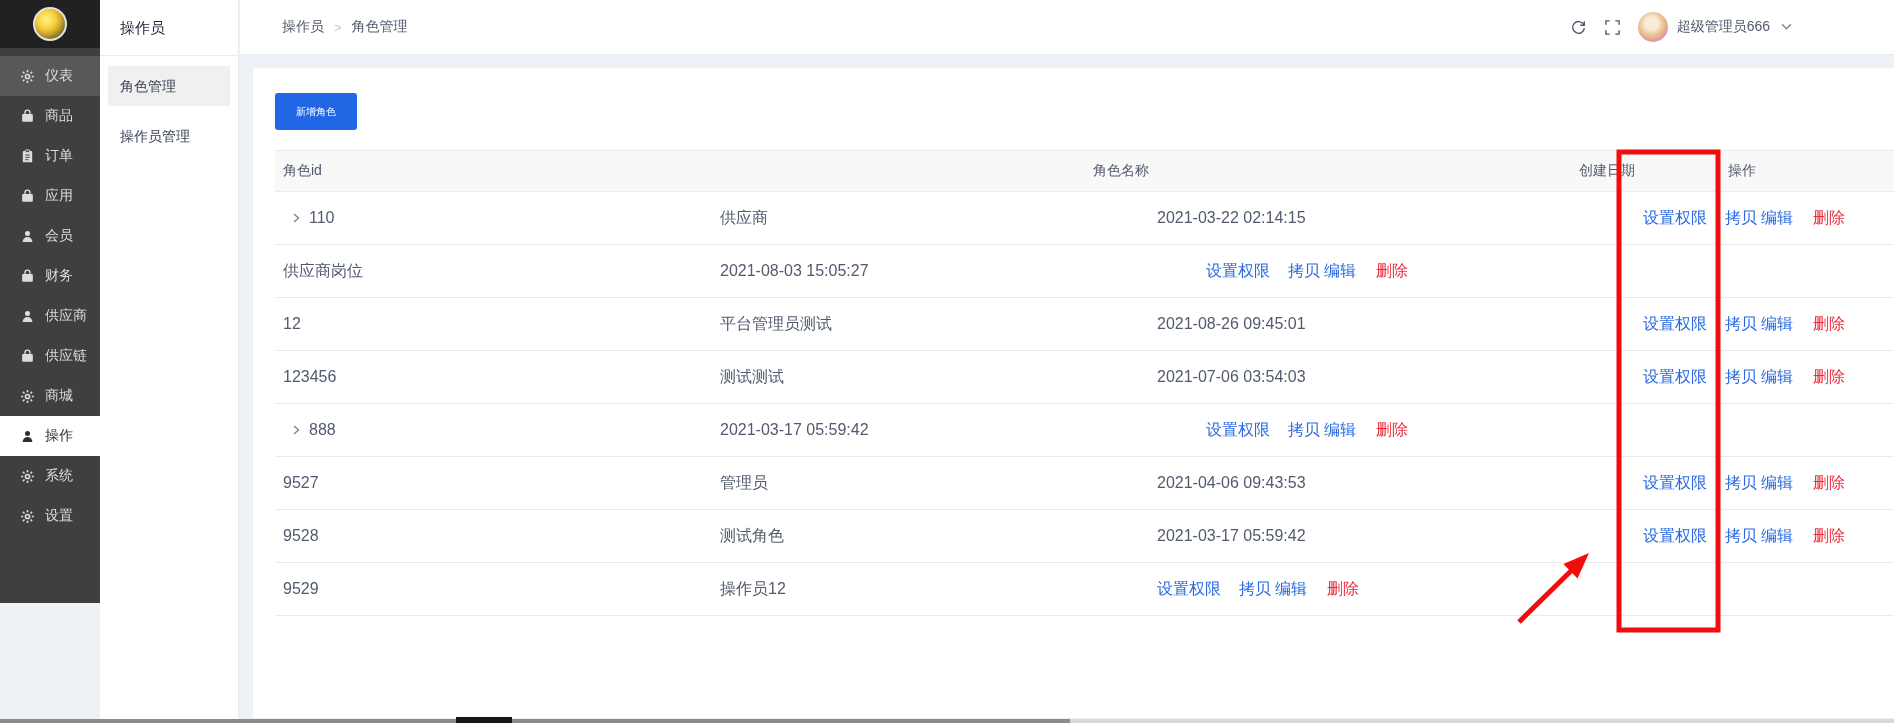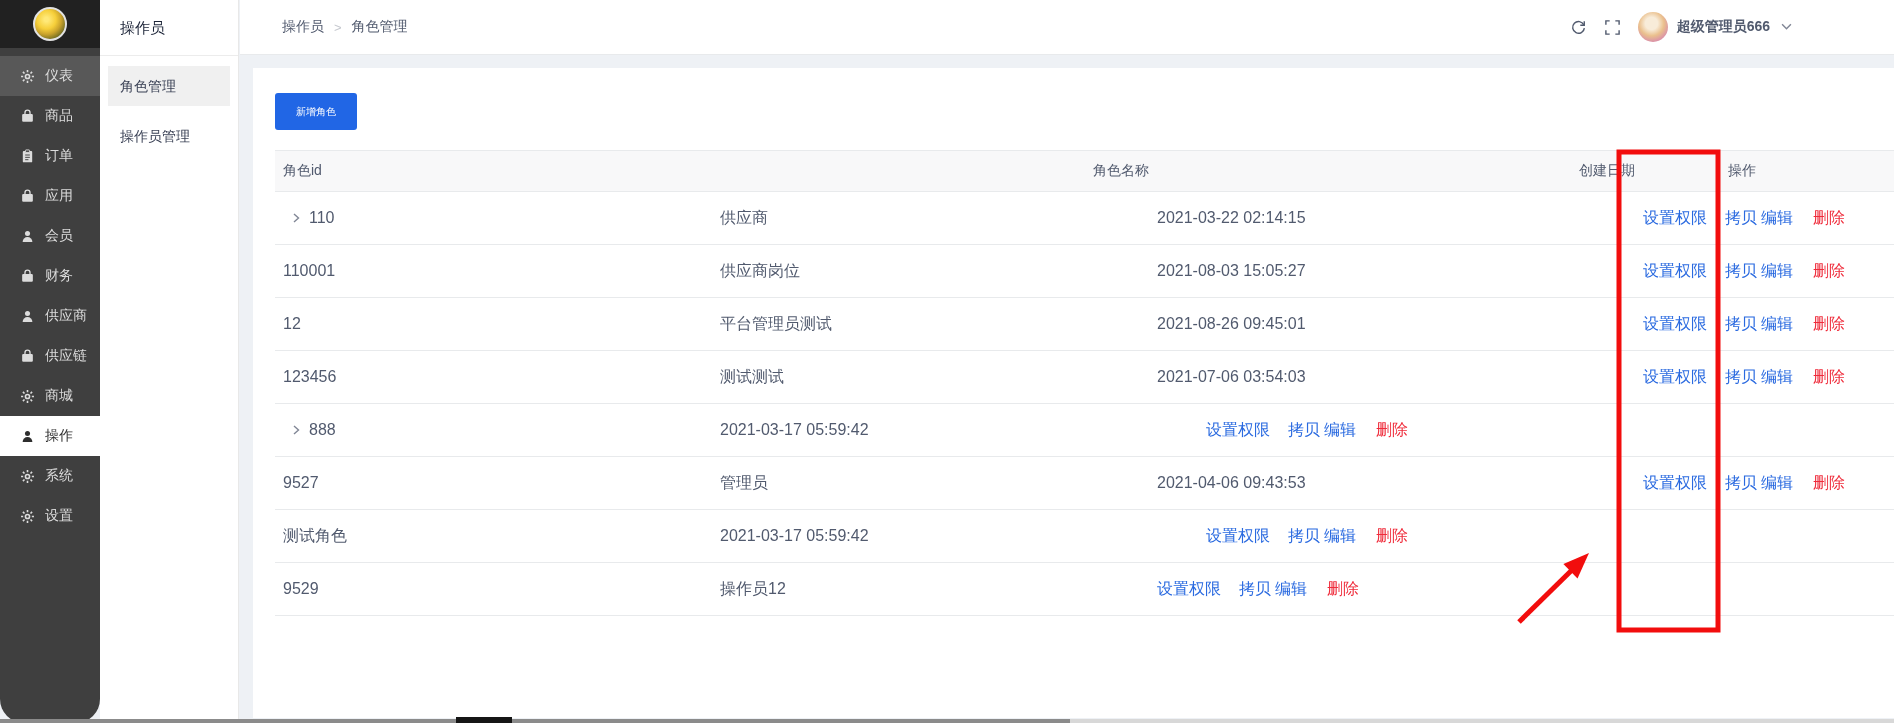--- a/index.html
+++ b/index.html
@@ -1,21 +1,21 @@
 <!DOCTYPE html>
 <html><head>
 <meta charset="utf-8">
 <style>
   html,body{margin:0;padding:0;background:#dfe3e8;}
   .page{position:relative;width:1894px;height:723px;background:#eef1f5;overflow:hidden;
         font-family:"Liberation Sans","DejaVu Sans",sans-serif;
         --primary-button:#2166e5;--link:#2a6ae0;--danger:#ef2b3a;--annotation:#f20d0d;}
 
   
-  .nav{position:absolute;left:0;top:0;width:100px;height:723px;background:#3f3f3f;border-radius:24px;}
+  .nav{position:absolute;left:0;top:0;width:100px;height:603px;background:#3f3f3f;}
   .nav-logo-strip{height:48px;background:#212121;display:flex;align-items:center;justify-content:center;}
   .logo{width:34px;height:34px;border-radius:50%;border:2px solid #e2e2e2;box-sizing:border-box;
         background:radial-gradient(circle at 38% 35%, #ffe978 8%, #f6cf3a 35%, #caa32c 55%, #6d6a22 78%, #32331a 100%);}
   #nav-items{padding-top:8px;}
   .nav-item{height:40px;display:flex;align-items:center;padding-left:20px;gap:10px;
             color:#dcdcdc;font-size:14px;cursor:pointer;}
   .nav-item svg{width:15px;height:15px;flex:none;}
   .nav-item.highlight{background:#585858;}
   .nav-item.active{background:#ffffff;color:#2e2e2e;}
 
@@ -29,21 +29,21 @@
   .sub-item.active{background:#f0f0f0;}
 
   
   .topbar{position:absolute;left:240px;top:0;width:1654px;height:55px;background:#fff;
           border-bottom:1px solid #e8eaec;box-sizing:border-box;display:flex;align-items:center;}
   .breadcrumb{margin-left:42px;font-size:14px;color:#515a6e;display:flex;gap:10px;align-items:center;}
   .bc-item{cursor:pointer;}
   .bc-sep{color:#c5c8ce;font-size:13px;}
   .topbar-right{margin-left:auto;margin-right:102px;display:flex;align-items:center;gap:17px;}
   .tb-icon{width:17px;height:17px;color:#515a6e;cursor:pointer;}
-  .user-chip{display:flex;align-items:center;gap:9px;cursor:pointer;font-weight:bold;}
+  .user-chip{display:flex;align-items:center;gap:9px;cursor:pointer;}
   .avatar{width:30px;height:30px;border-radius:50%;
           background:radial-gradient(circle at 45% 38%, #f8ecd9 25%, #eac08d 50%, #dc96a6 72%, #c96f86 100%);}
   .user-name{font-size:14px;color:#515a6e;}
   .chev{width:11px;height:8px;color:#808695;margin-left:2px;}
 
   
   .content{position:absolute;left:240px;top:55px;width:1654px;height:668px;}
   .card{position:absolute;left:13px;top:13px;right:0;bottom:5px;background:#fff;}
   .btn-primary{position:absolute;left:22px;top:25px;height:37px;padding:0 21px;
                background:var(--primary-button);color:#fff;border:none;border-radius:3px;
@@ -260,23 +260,20 @@
               <div class="c2">供应商</div>
               <div class="c3">2021-03-22 02:14:15</div>
               <div class="c4">
                 <a class="op primary">设置权限</a>
                 <a class="op primary">拷贝</a>
                 <a class="op primary">编辑</a>
                 <a class="op danger">删除</a>
               </div>
             </div>
             <div class="tr">
-              <div class="c1">
-                <span class="rid">110001</span>
-              </div>
               <div class="c2">供应商岗位</div>
               <div class="c3">2021-08-03 15:05:27</div>
               <div class="c4">
                 <a class="op primary">设置权限</a>
                 <a class="op primary">拷贝</a>
                 <a class="op primary">编辑</a>
                 <a class="op danger">删除</a>
               </div>
             </div>
             <div class="tr">
@@ -329,20 +326,23 @@
               <div class="c2">管理员</div>
               <div class="c3">2021-04-06 09:43:53</div>
               <div class="c4">
                 <a class="op primary">设置权限</a>
                 <a class="op primary">拷贝</a>
                 <a class="op primary">编辑</a>
                 <a class="op danger">删除</a>
               </div>
             </div>
             <div class="tr">
+              <div class="c1">
+                <span class="rid">9528</span>
+              </div>
               <div class="c2">测试角色</div>
               <div class="c3">2021-03-17 05:59:42</div>
               <div class="c4">
                 <a class="op primary">设置权限</a>
                 <a class="op primary">拷贝</a>
                 <a class="op primary">编辑</a>
                 <a class="op danger">删除</a>
               </div>
             </div>
             <div class="tr">

